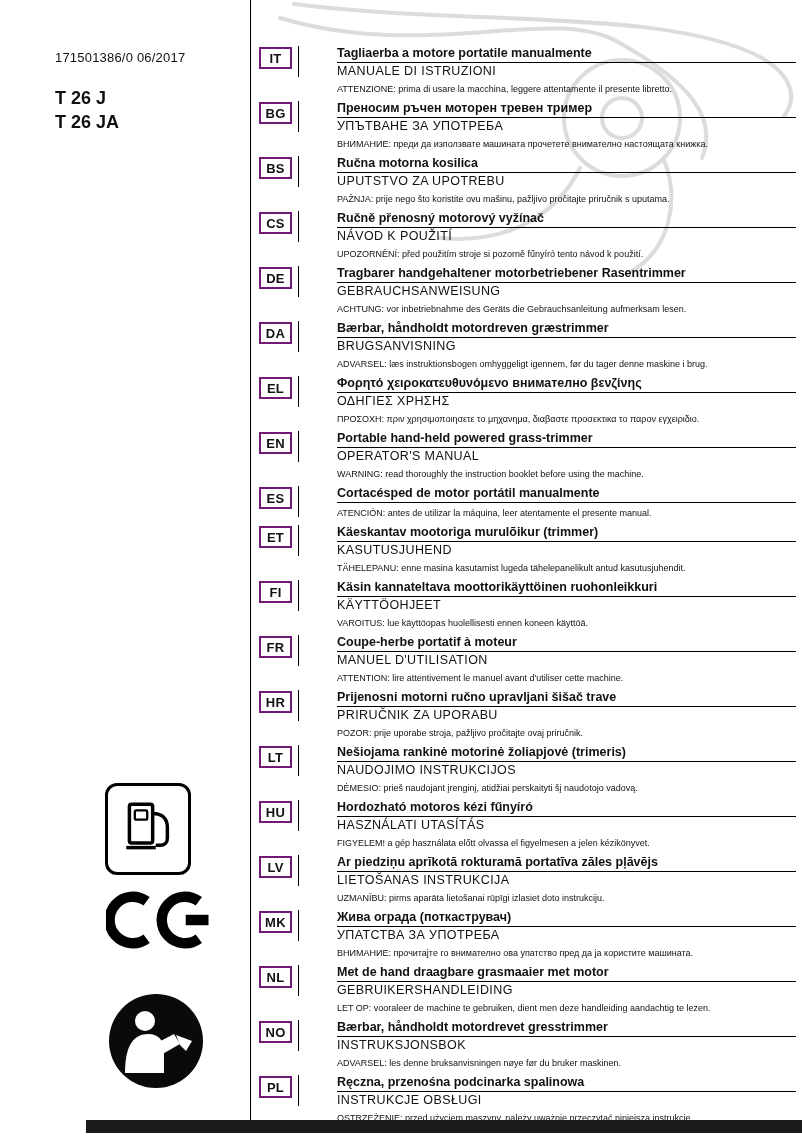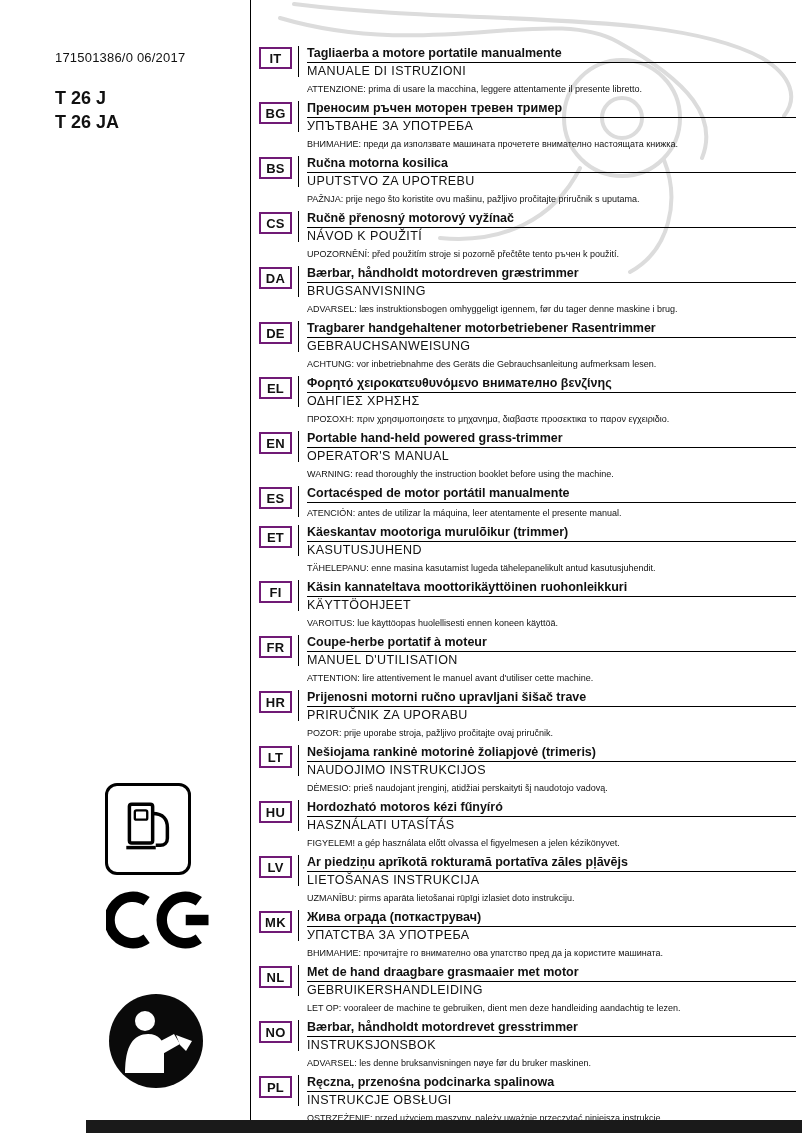--- a/index.html
+++ b/index.html
@@ -25,21 +25,21 @@
   
   .divider{position:absolute;left:250px;top:0;bottom:16px;width:1px;background:#000;z-index:2;}
 
   
   .lang-list{position:absolute;left:259px;top:46px;width:537px;z-index:4;}
   .entry{display:flex;align-items:flex-start;margin-bottom:7px;}
   .code-box{width:29px;height:18px;border:2px solid #701a75;display:flex;align-items:center;justify-content:center;
     margin-top:1px;background:#fff;flex:0 0 auto;text-align:right;}
   .code-text{font-weight:bold;font-size:13px;letter-spacing:.3px;}
   .vline{width:1px;height:31px;background:#000;margin:0 8px 0 6px;flex:0 0 auto;}
-  .entry-body{flex:1;min-width:0;}
+  .entry-body{flex:1;min-width:0;margin-left:30px;}
   .entry-title{font-weight:bold;font-size:12.5px;line-height:14px;white-space:nowrap;}
   .entry-rule{border-top:1px solid #000;margin-top:2px;}
   .entry-subtitle{font-size:12.5px;line-height:15px;letter-spacing:.4px;margin-top:1px;white-space:nowrap;}
   .entry-warning{font-size:9px;font-weight:normal;line-height:10px;margin-top:5px;white-space:nowrap;}
 
   
   .bottom-bar{position:absolute;left:86px;right:0;bottom:3px;height:13px;background:#1a1a1a;z-index:5;}
 </style>
 </head>
 <body>
@@ -132,52 +132,52 @@
 
   <div class="entry">
     <div class="code-box">
       <span class="code-text">CS</span>
     </div>
     <div class="vline"></div>
     <div class="entry-body">
       <div class="entry-title">Ručně přenosný motorový vyžínač</div>
       <div class="entry-rule"></div>
       <div class="entry-subtitle">NÁVOD K POUŽITÍ</div>
-      <div class="entry-warning">UPOZORNĚNÍ: před použitím stroje si pozorně přečtěte tento ръчен k použití.</div>
+      <div class="entry-warning">UPOZORNĚNÍ: před použitím stroje si pozorně fűnyíró tento návod k použití.</div>
+    </div>
+  </div>
+
+  <div class="entry">
+    <div class="code-box">
+      <span class="code-text">DE</span>
+    </div>
+    <div class="vline"></div>
+    <div class="entry-body">
+      <div class="entry-title">Tragbarer handgehaltener motorbetriebener Rasentrimmer</div>
+      <div class="entry-rule"></div>
+      <div class="entry-subtitle">GEBRAUCHSANWEISUNG</div>
+      <div class="entry-warning">ACHTUNG: vor inbetriebnahme des Geräts die Gebrauchsanleitung aufmerksam lesen.</div>
     </div>
   </div>
 
   <div class="entry">
     <div class="code-box">
       <span class="code-text">DA</span>
     </div>
     <div class="vline"></div>
     <div class="entry-body">
       <div class="entry-title">Bærbar, håndholdt motordreven græstrimmer</div>
       <div class="entry-rule"></div>
       <div class="entry-subtitle">BRUGSANVISNING</div>
       <div class="entry-warning">ADVARSEL: læs instruktionsbogen omhyggeligt igennem, før du tager denne maskine i brug.</div>
     </div>
   </div>
 
   <div class="entry">
     <div class="code-box">
-      <span class="code-text">DE</span>
-    </div>
-    <div class="vline"></div>
-    <div class="entry-body">
-      <div class="entry-title">Tragbarer handgehaltener motorbetriebener Rasentrimmer</div>
-      <div class="entry-rule"></div>
-      <div class="entry-subtitle">GEBRAUCHSANWEISUNG</div>
-      <div class="entry-warning">ACHTUNG: vor inbetriebnahme des Geräts die Gebrauchsanleitung aufmerksam lesen.</div>
-    </div>
-  </div>
-
-  <div class="entry">
-    <div class="code-box">
       <span class="code-text">EL</span>
     </div>
     <div class="vline"></div>
     <div class="entry-body">
       <div class="entry-title">Φορητό χειροκατευθυνόμενο внимателно βενζίνης</div>
       <div class="entry-rule"></div>
       <div class="entry-subtitle">ΟΔΗΓΙΕΣ ΧΡΗΣΗΣ</div>
       <div class="entry-warning">ΠΡΟΣΟΧΗ: πριν χρησιμοποιησετε το μηχανημα, διαβαστε προσεκτικα το παρον εγχειριδιο.</div>
     </div>
   </div>

